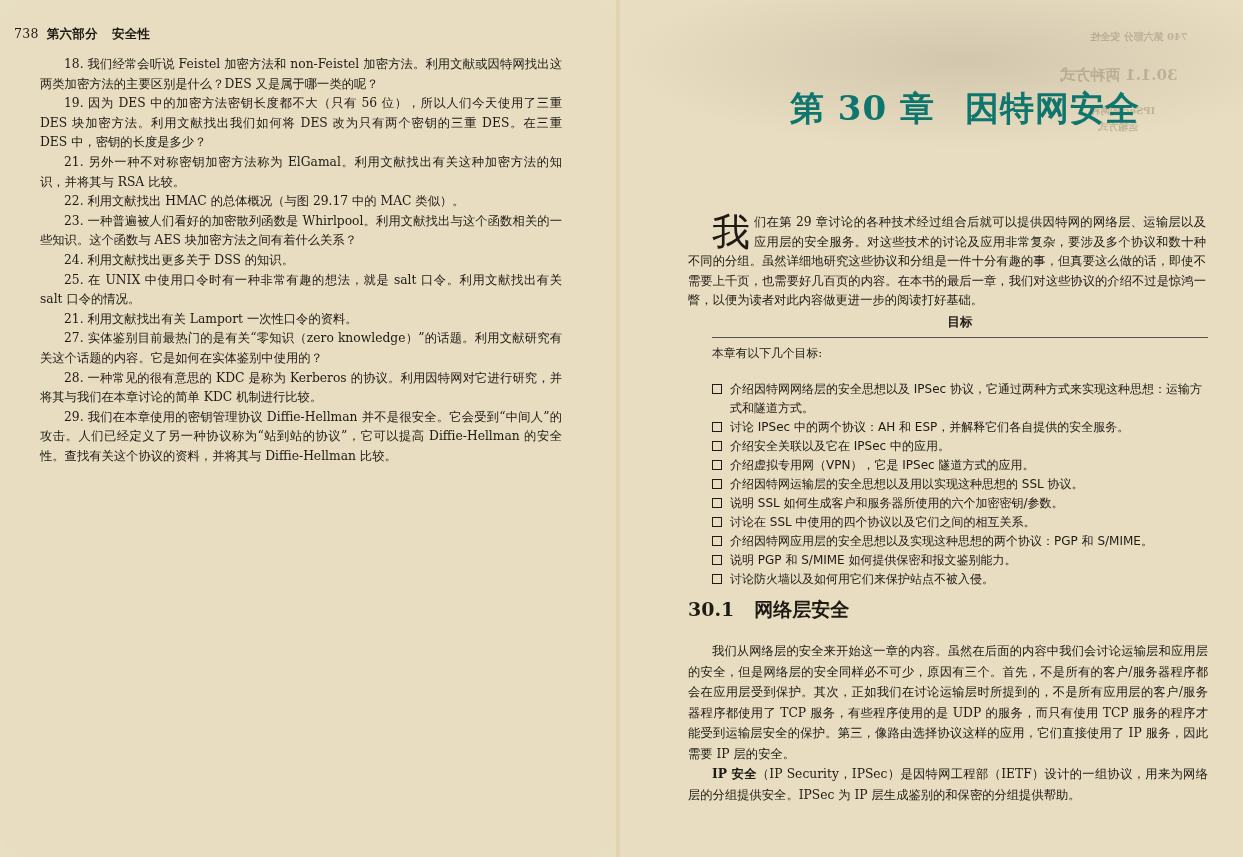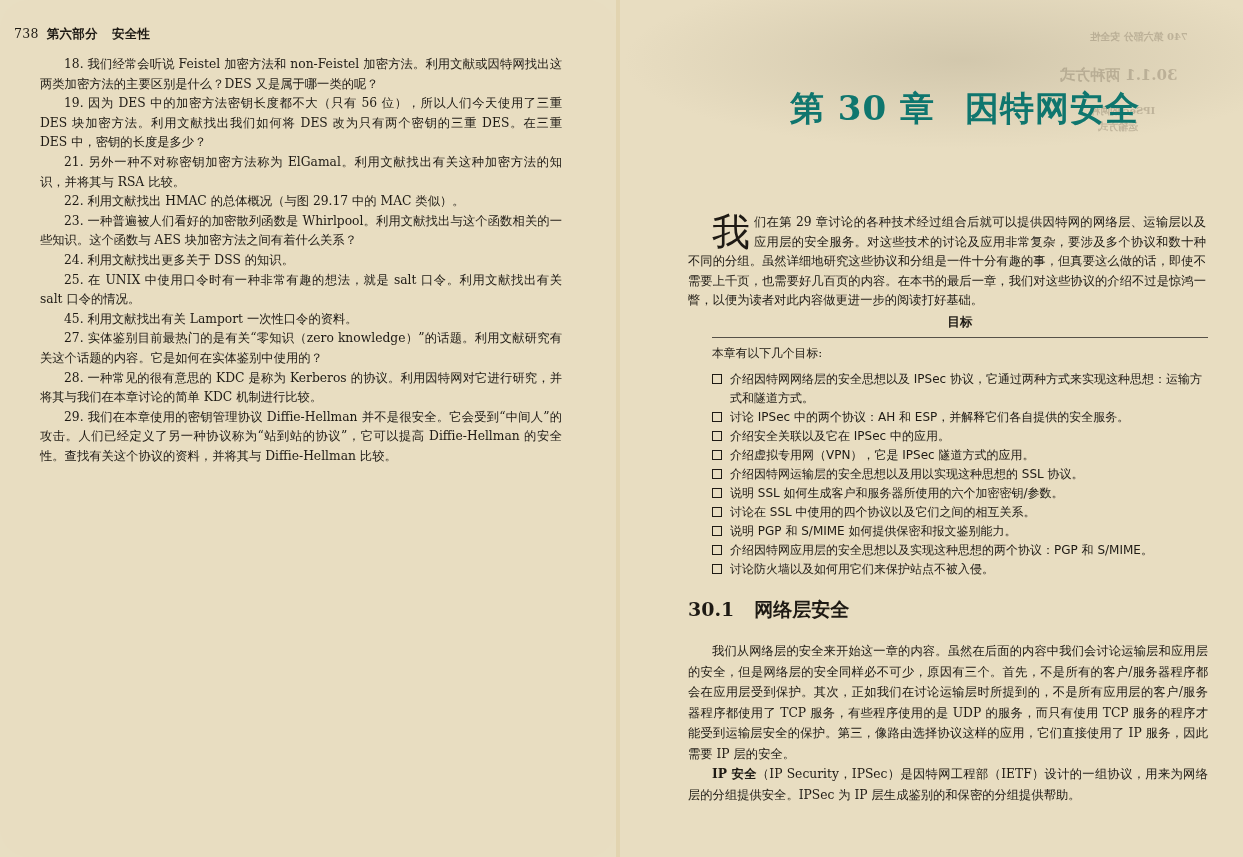--- a/index.html
+++ b/index.html
@@ -28,21 +28,21 @@
     background: radial-gradient(ellipse at 55% 40%, rgba(170,160,135,0.35), rgba(232,221,193,0) 70%); }
   .chapter-title { position: absolute; left: 170px; top: 86px; font-size: 34px; font-weight: bold; letter-spacing: 1px; color: #0f766e; }
   .chapter-title .gap { display: inline-block; width: 30px; }
 
   .intro { position: absolute; left: 68px; top: 213px; width: 518px; font-size: 12.3px; line-height: 19.6px; text-align: justify; }
   .dropcap { float: left; font-size: 38px; line-height: 34px; margin: 2px 4px 0 24px; font-weight: normal; }
 
   .goals { position: absolute; left: 92px; top: 314px; width: 496px; }
   .goals-title { font-family: "DejaVu Sans", "Liberation Sans", sans-serif; font-size: 12.5px; font-weight: bold; text-align: center; }
   .goals-rule { height: 1px; background: #555048; margin: 6px 0 8px 0; width: 496px; }
-  .goals-lead { font-size: 11.8px; margin-bottom: 8px; }
+  .goals-lead { font-size: 11.8px; margin-bottom: 18px; }
   .goals ul { list-style: none; margin: 0; padding: 0; font-family: "DejaVu Sans", "Liberation Sans", sans-serif; font-size: 12px; line-height: 19px; }
   .goals li { position: relative; padding-left: 18px; }
   .checkbox { position: absolute; left: 0; top: 4px; width: 8px; height: 8px; border: 1.5px solid #1e1a14; }
 
   .section-title { position: absolute; left: 68px; top: 597px; font-size: 19px; font-weight: bold; }
   .section-title .gap { display: inline-block; width: 20px; }
   .section-body { position: absolute; left: 68px; top: 641px; width: 520px; font-size: 12.3px; line-height: 20.5px; text-align: justify; }
   .section-body p { margin: 0; text-indent: 24px; }
   .section-body b { font-weight: bold; }
 </style>
@@ -54,21 +54,21 @@
     <span class="pg">738</span><span>第六部分</span><span class="sep"></span><span>安全性</span>
   </div>
   <div class="exercises">
     <p class="exercise">18. 我们经常会听说 Feistel 加密方法和 non-Feistel 加密方法。利用文献或因特网找出这两类加密方法的主要区别是什么？DES 又是属于哪一类的呢？</p>
     <p class="exercise">19. 因为 DES 中的加密方法密钥长度都不大（只有 56 位），所以人们今天使用了三重 DES 块加密方法。利用文献找出我们如何将 DES 改为只有两个密钥的三重 DES。在三重 DES 中，密钥的长度是多少？</p>
     <p class="exercise">21. 另外一种不对称密钥加密方法称为 ElGamal。利用文献找出有关这种加密方法的知识，并将其与 RSA 比较。</p>
     <p class="exercise">22. 利用文献找出 HMAC 的总体概况（与图 29.17 中的 MAC 类似）。</p>
     <p class="exercise">23. 一种普遍被人们看好的加密散列函数是 Whirlpool。利用文献找出与这个函数相关的一些知识。这个函数与 AES 块加密方法之间有着什么关系？</p>
     <p class="exercise">24. 利用文献找出更多关于 DSS 的知识。</p>
     <p class="exercise">25. 在 UNIX 中使用口令时有一种非常有趣的想法，就是 salt 口令。利用文献找出有关 salt 口令的情况。</p>
-    <p class="exercise">45. 利用文献找出有关 Lamport 一次性口令的资料。</p>
+    <p class="exercise">21. 利用文献找出有关 Lamport 一次性口令的资料。</p>
     <p class="exercise">27. 实体鉴别目前最热门的是有关“零知识（zero knowledge）”的话题。利用文献研究有关这个话题的内容。它是如何在实体鉴别中使用的？</p>
     <p class="exercise">28. 一种常见的很有意思的 KDC 是称为 Kerberos 的协议。利用因特网对它进行研究，并将其与我们在本章讨论的简单 KDC 机制进行比较。</p>
     <p class="exercise">29. 我们在本章使用的密钥管理协议 Diffie-Hellman 并不是很安全。它会受到“中间人”的攻击。人们已经定义了另一种协议称为“站到站的协议”，它可以提高 Diffie-Hellman 的安全性。查找有关这个协议的资料，并将其与 Diffie-Hellman 比较。</p>
   </div>
 </div>
 
 <div class="gutter"></div>
 
 <div class="page page-right">
   <div class="noise"></div>
@@ -90,22 +90,22 @@
     <div class="goals-rule"></div>
     <div class="goals-lead">本章有以下几个目标:</div>
     <ul>
       <li><span class="checkbox"></span><span>介绍因特网网络层的安全思想以及 IPSec 协议，它通过两种方式来实现这种思想：运输方式和隧道方式。</span></li>
       <li><span class="checkbox"></span><span>讨论 IPSec 中的两个协议：AH 和 ESP，并解释它们各自提供的安全服务。</span></li>
       <li><span class="checkbox"></span><span>介绍安全关联以及它在 IPSec 中的应用。</span></li>
       <li><span class="checkbox"></span><span>介绍虚拟专用网（VPN），它是 IPSec 隧道方式的应用。</span></li>
       <li><span class="checkbox"></span><span>介绍因特网运输层的安全思想以及用以实现这种思想的 SSL 协议。</span></li>
       <li><span class="checkbox"></span><span>说明 SSL 如何生成客户和服务器所使用的六个加密密钥/参数。</span></li>
       <li><span class="checkbox"></span><span>讨论在 SSL 中使用的四个协议以及它们之间的相互关系。</span></li>
+      <li><span class="checkbox"></span><span>介绍因特网应用层的安全思想以及实现这种思想的两个协议：PGP 和 S/MIME。</span></li>
       <li><span class="checkbox"></span><span>说明 PGP 和 S/MIME 如何提供保密和报文鉴别能力。</span></li>
-      <li><span class="checkbox"></span><span>介绍因特网应用层的安全思想以及实现这种思想的两个协议：PGP 和 S/MIME。</span></li>
       <li><span class="checkbox"></span><span>讨论防火墙以及如何用它们来保护站点不被入侵。</span></li>
     </ul>
   </div>
 
   <div class="section-title">
     <span>30.1</span><span class="gap"></span><span>网络层安全</span>
   </div>
 
   <div class="section-body">
     <p>我们从网络层的安全来开始这一章的内容。虽然在后面的内容中我们会讨论运输层和应用层的安全，但是网络层的安全同样必不可少，原因有三个。首先，不是所有的客户/服务器程序都会在应用层受到保护。其次，正如我们在讨论运输层时所提到的，不是所有应用层的客户/服务器程序都使用了 TCP 服务，有些程序使用的是 UDP 的服务，而只有使用 TCP 服务的程序才能受到运输层安全的保护。第三，像路由选择协议这样的应用，它们直接使用了 IP 服务，因此需要 IP 层的安全。</p>

